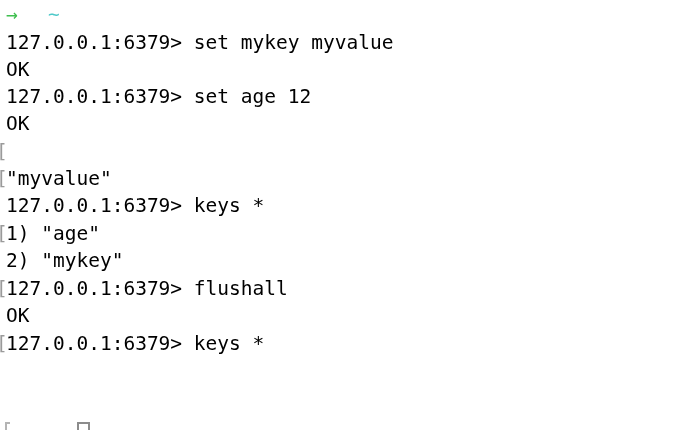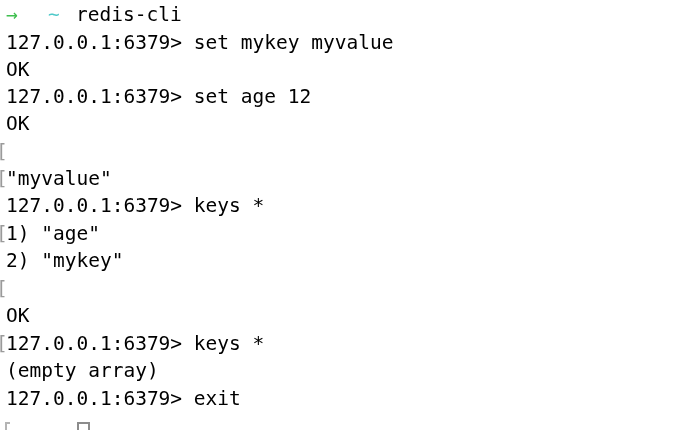--- a/index.html
+++ b/index.html
@@ -93,21 +93,20 @@
   }
 </style>
 </head>
 <body>
 
 <div id="terminal">
 
   <div class="line" style="top:2px;">
     <span class="seg-arrow">→</span>
     <span class="seg-tilde">~</span>
-    <span class="seg-cmd">redis-cli</span>
   </div>
 
   <div class="line" style="top:30px;">
     <span class="edge-artifact"></span>
     <span class="text">127.0.0.1:6379&gt; set mykey myvalue</span>
   </div>
 
   <div class="line" style="top:57px;">
     <span class="edge-artifact"></span>
     <span class="text">OK</span>
@@ -142,38 +141,31 @@
     <span class="text">1) "age"</span>
   </div>
 
   <div class="line" style="top:248px;">
     <span class="edge-artifact"></span>
     <span class="text">2) "mykey"</span>
   </div>
 
   <div class="line" style="top:276px;">
     <span class="edge-artifact">[</span>
+    <span class="text">127.0.0.1:6379&gt; flushall</span>
   </div>
 
   <div class="line" style="top:303px;">
     <span class="edge-artifact"></span>
     <span class="text">OK</span>
   </div>
 
   <div class="line" style="top:331px;">
     <span class="edge-artifact">[</span>
     <span class="text">127.0.0.1:6379&gt; keys *</span>
   </div>
 
-  <div class="line" style="top:358px;">
-    <span class="edge-artifact"></span>
-    <span class="text">(empty array)</span>
-  </div>
 
-  <div class="line" style="top:386px;">
-    <span class="edge-artifact"></span>
-    <span class="text">127.0.0.1:6379&gt; exit</span>
-  </div>
 
   <div class="cursor-box" style="left:77px; top:422px;"></div>
   <div class="corner-artifact" style="left:5px; top:422px;"></div>
 
 </div>
 
 </body></html>

